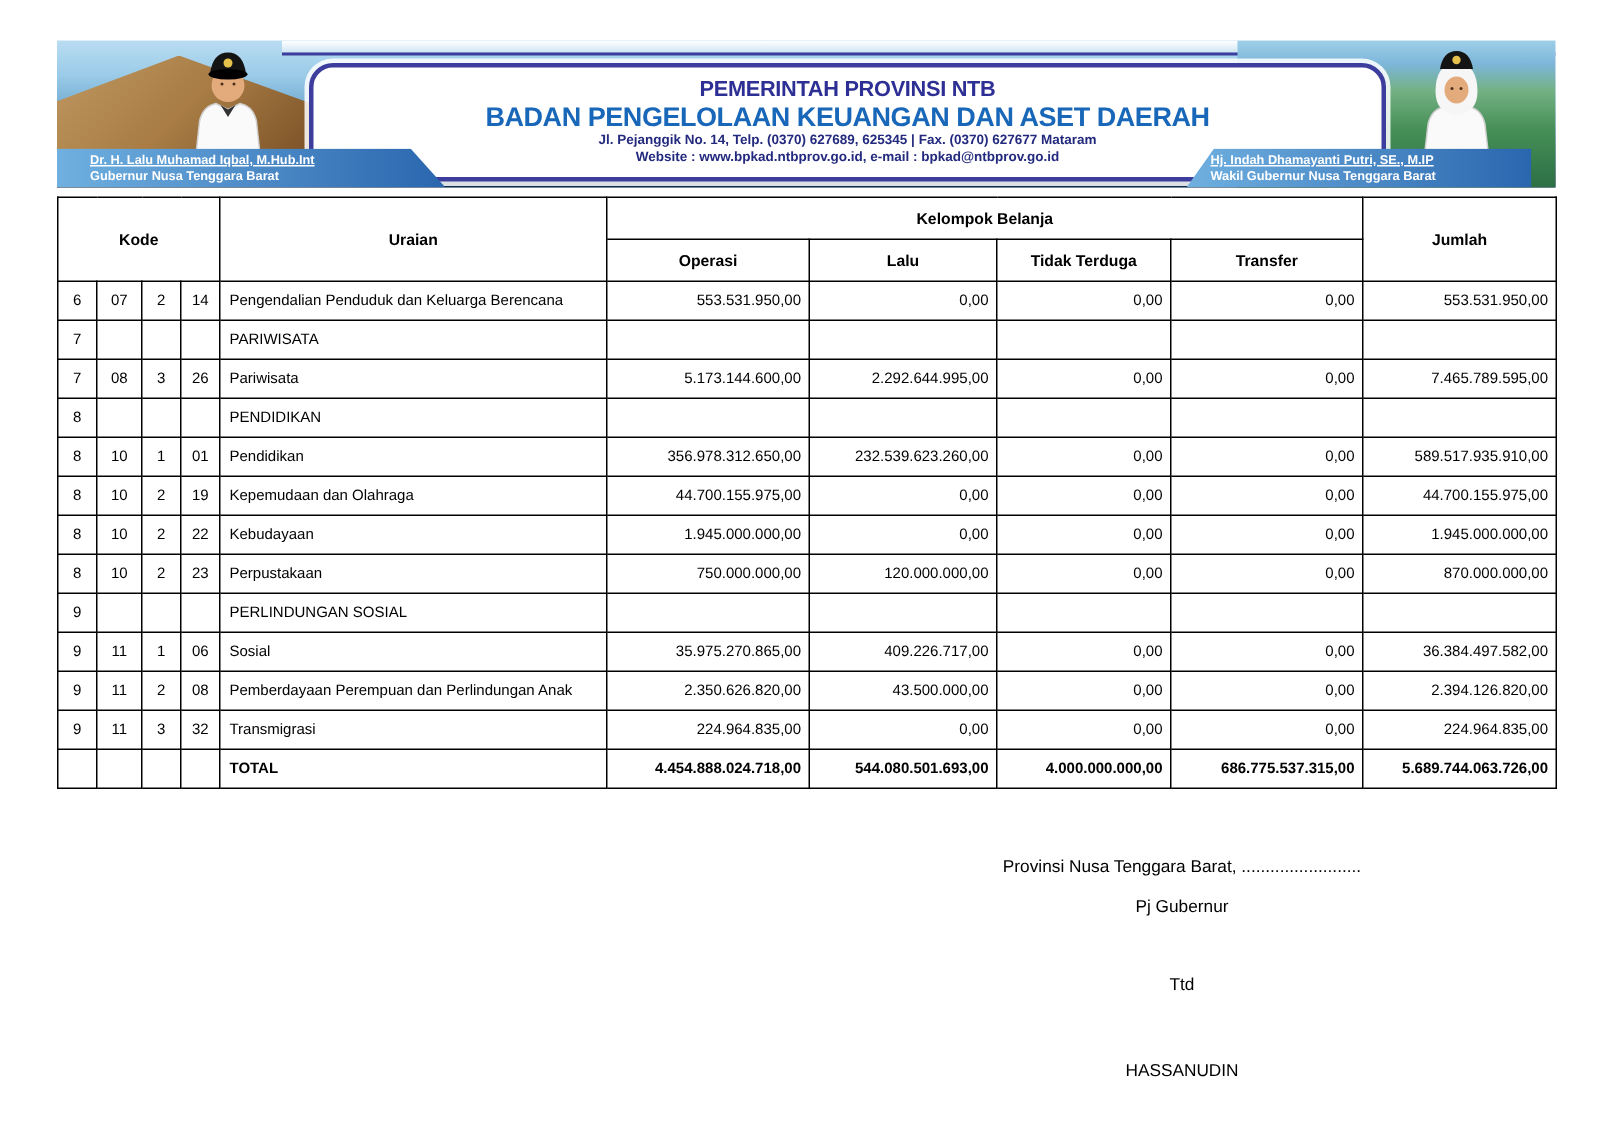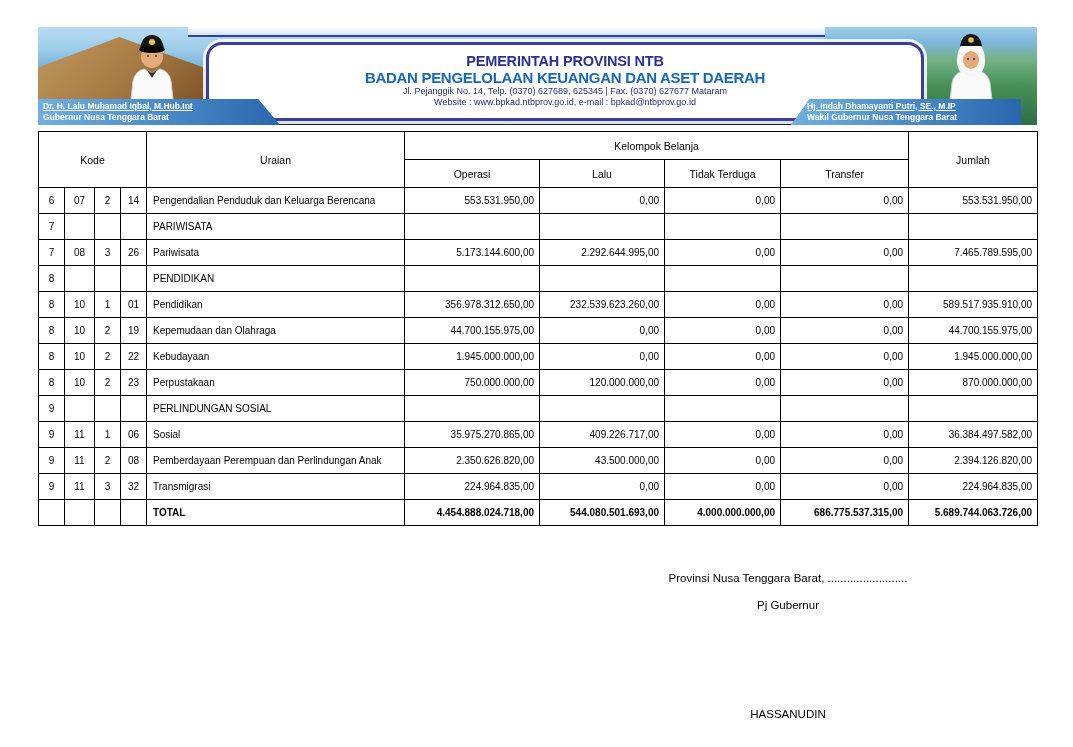--- a/index.html
+++ b/index.html
@@ -39,45 +39,45 @@
   .figure-right { right:32px; bottom:16px; width:68px; height:80px; }
 
   .center-box {
     position:absolute; left:168px; top:15px; width:712px; height:73px; z-index:3;
     background:#ffffff; border:3px solid var(--box-border,#3d3d9e); border-radius:16px;
     box-shadow:0 0 0 3px rgba(255,255,255,0.85);
     display:flex; flex-direction:column; align-items:center; justify-content:center;
     text-align:left;
   }
   .org-line1 { font-size:14.5px; font-weight:bold; color:var(--title-navy,#2d2f94); letter-spacing:-0.2px; line-height:1.1; }
-  .org-line2 { font-size:15px;  font-weight:bold; color:var(--title-blue,#1967b8);  letter-spacing:-0.3px; line-height:1.05; }
-  .org-line3, .org-line4 { font-size:9px; font-weight:normal; color:var(--address-navy,#232a7e); line-height:1.25; }
+  .org-line2 { font-size:18px;  font-weight:bold; color:var(--title-blue,#1967b8);  letter-spacing:-0.3px; line-height:1.05; }
+  .org-line3, .org-line4 { font-size:9px; font-weight:bold; color:var(--address-navy,#232a7e); line-height:1.25; }
 
   .caption {
     position:absolute; bottom:0; z-index:4; height:26px;
     background:linear-gradient(90deg,var(--caption-blue-start,#6fb0e0),var(--caption-blue-end,#2a66ae));
     color:#fff; font-size:8.5px; font-weight:bold; line-height:1.35;
     display:flex; flex-direction:column; justify-content:center;
   }
-  .caption-left  { left:0; width:237px; padding-left:5px; clip-path:polygon(0 0, 91% 0, 100% 100%, 0 100%); }
+  .caption-left  { left:0; width:237px; padding-left:22px; clip-path:polygon(0 0, 91% 0, 100% 100%, 0 100%); }
   .caption-right { right:16px; width:214px; padding-left:16px; clip-path:polygon(8% 0, 100% 0, 100% 100%, 0 100%); }
   .caption .name { text-decoration:underline; }
 
   
   table.main-table {
     position:absolute; left:38px; top:131px; width:999px;
     border-collapse:collapse; table-layout:fixed;
     font-size:10px;
   }
   .main-table th, .main-table td {
     border:1px solid #000; overflow:hidden; white-space:nowrap;
     vertical-align:middle; padding:0;
   }
   .main-table { border:1.5px solid #000; }
-  .main-table th { font-weight:normal; font-size:10.5px; text-align:center; height:27px; }
+  .main-table th { font-weight:bold; font-size:10.5px; text-align:center; height:27px; }
   .main-table tbody td { height:25px; }
   td.c-kode { text-align:center; }
   td.c-uraian { text-align:left; padding-left:6px; }
   td.c-num { text-align:right; padding-right:5px; }
   tr.total-row td { font-weight:bold; }
 
   
   .sig-block { position:absolute; left:598px; top:572px; width:380px; height:160px; font-size:11.5px; }
   .sig-block > div { position:absolute; width:100%; text-align:center; }
   .sig-line1 { top:0; }
@@ -314,14 +314,15 @@
         <td class="c-num">4.000.000.000,00</td>
         <td class="c-num">686.775.537.315,00</td>
         <td class="c-num">5.689.744.063.726,00</td>
       </tr>
     </tbody>
 </table>
 
 <div class="sig-block">
   <div class="sig-line1">Provinsi Nusa Tenggara Barat, .........................</div>
   <div class="sig-line2">Pj Gubernur</div>
+  <div class="sig-line3">Ttd</div>
   <div class="sig-line4">HASSANUDIN</div>
 </div>
 
 </body></html>

